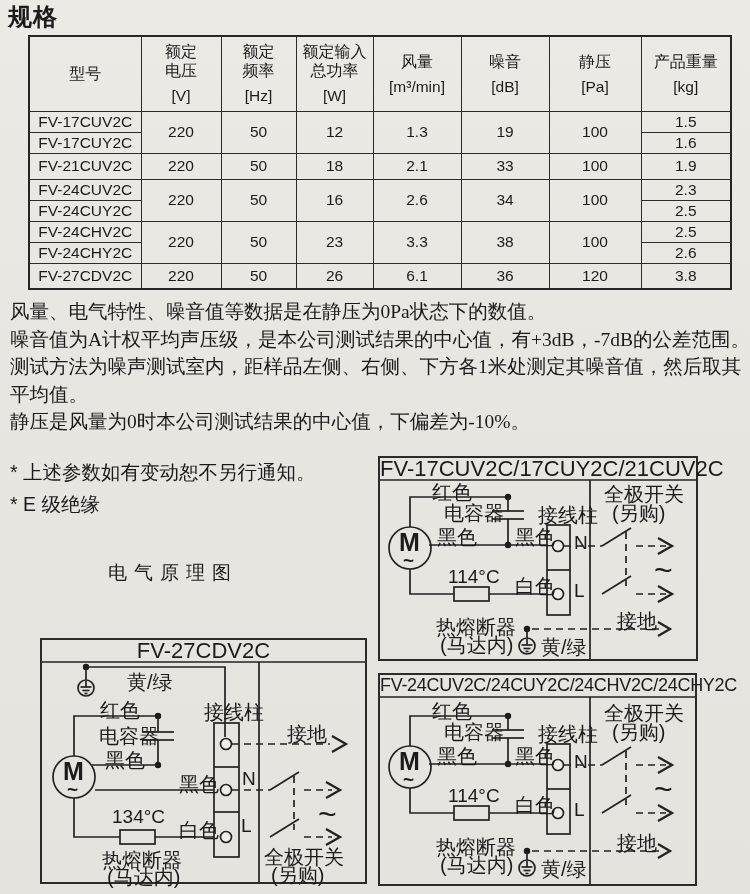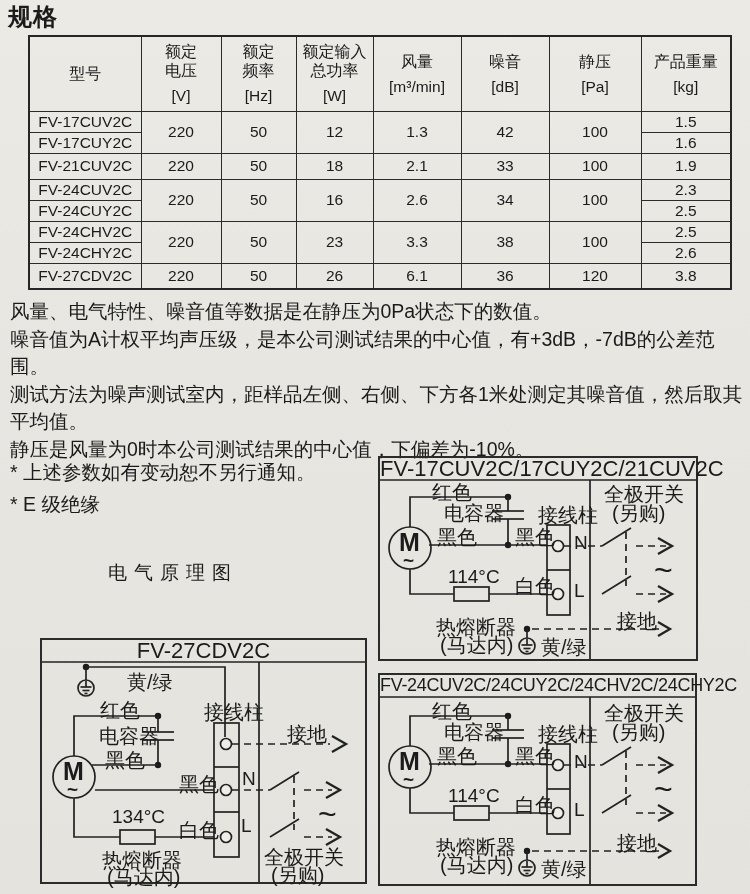--- a/index.html
+++ b/index.html
@@ -34,21 +34,21 @@
   .h-cell{display:flex;flex-direction:column;align-items:center;justify-content:center;gap:7px;}
   .h-name{white-space:pre-line;font-size:16px;line-height:19px;}
   .h-unit{font-size:15.5px;}
   .h-unit:empty{display:none;}
   tr.r-pair{height:21px;padding-left:45px;}
   tr.r-single{height:26px;}
   td.model{text-align:left;padding-left:7px;font-size:15.5px;}
   
   .notes{
     position:absolute;left:10px;top:298px;width:741px;
-    font-size:19.5px;line-height:27.5px;
+    font-size:19.5px;line-height:27.5px;font-family:Liberation Serif, serif;
   }
   .footnote{position:absolute;left:10px;font-size:19.5px;white-space:nowrap;}
   .fn1{top:459px;}
   .fn2{top:491px;}
   
   .section-heading{
     position:absolute;left:108px;top:560px;
     font-size:19px;font-weight:normal;letter-spacing:7px;
   }
   
@@ -145,21 +145,21 @@
         </th>
     </tr>
   </thead>
   <tbody>
     <tr class="r-pair">
       <td class="model">FV-17CUV2C</td>
       <td rowspan="2">220</td>
       <td rowspan="2">50</td>
       <td rowspan="2">12</td>
       <td rowspan="2">1.3</td>
-      <td rowspan="2">42</td>
+      <td rowspan="2">19</td>
       <td rowspan="2">100</td>
       <td>1.5</td>
     </tr>
     <tr class="r-pair">
       <td class="model">FV-17CUY2C</td>
       <td>1.6</td>
     </tr>
     <tr class="r-single">
       <td class="model">FV-21CUV2C</td>
       <td>220</td>

